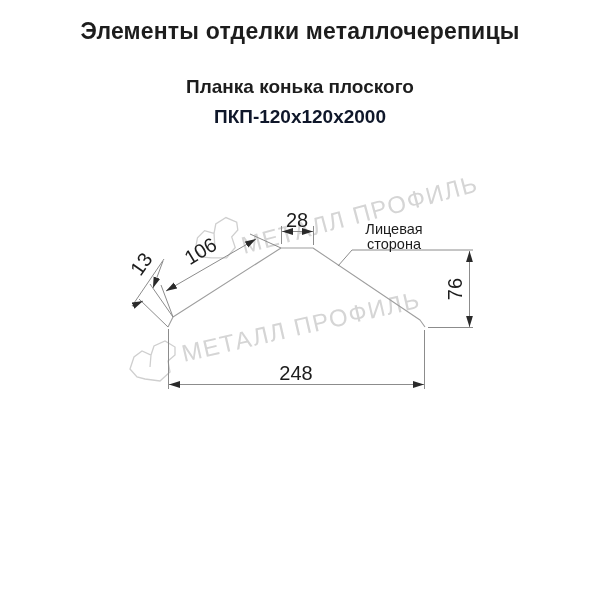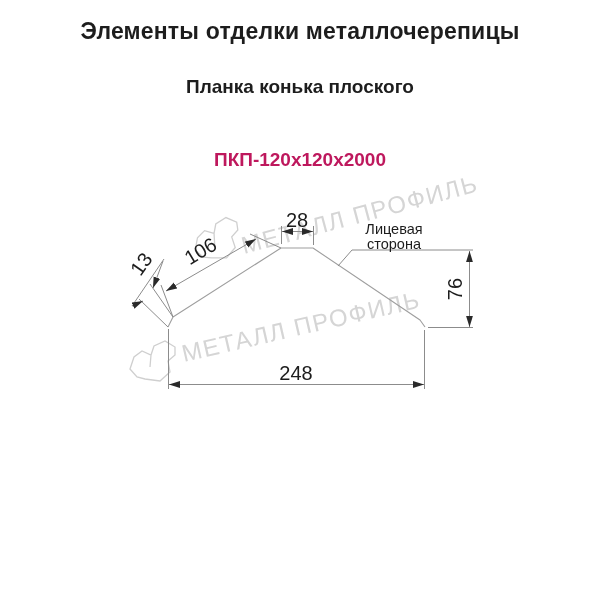--- a/index.html
+++ b/index.html
@@ -17,21 +17,21 @@
     letter-spacing:0.2px;
   }
   .subtitle{
     position:absolute;left:0;top:76px;width:600px;
     text-align:center;
     font-size:19px;font-weight:bold;color:#1d1d1d;
   }
   .product-code{
     position:absolute;left:0;top:106px;width:600px;
     text-align:center;
-    font-size:19px;font-weight:bold;color:#be185d;margin-top:43px;
+    font-size:19px;font-weight:bold;color:#0f172a;
   }
   .drawing{
     position:absolute;left:0;top:0;
   }
   .footnotes{
     position:absolute;left:12px;top:556px;
     font-size:13.5px;color:#1c1c1c;line-height:17px;
   }
   svg text{font-family:"Liberation Sans", sans-serif;}
   .dim-text{fill:#1c1c1c;font-size:20px;}

